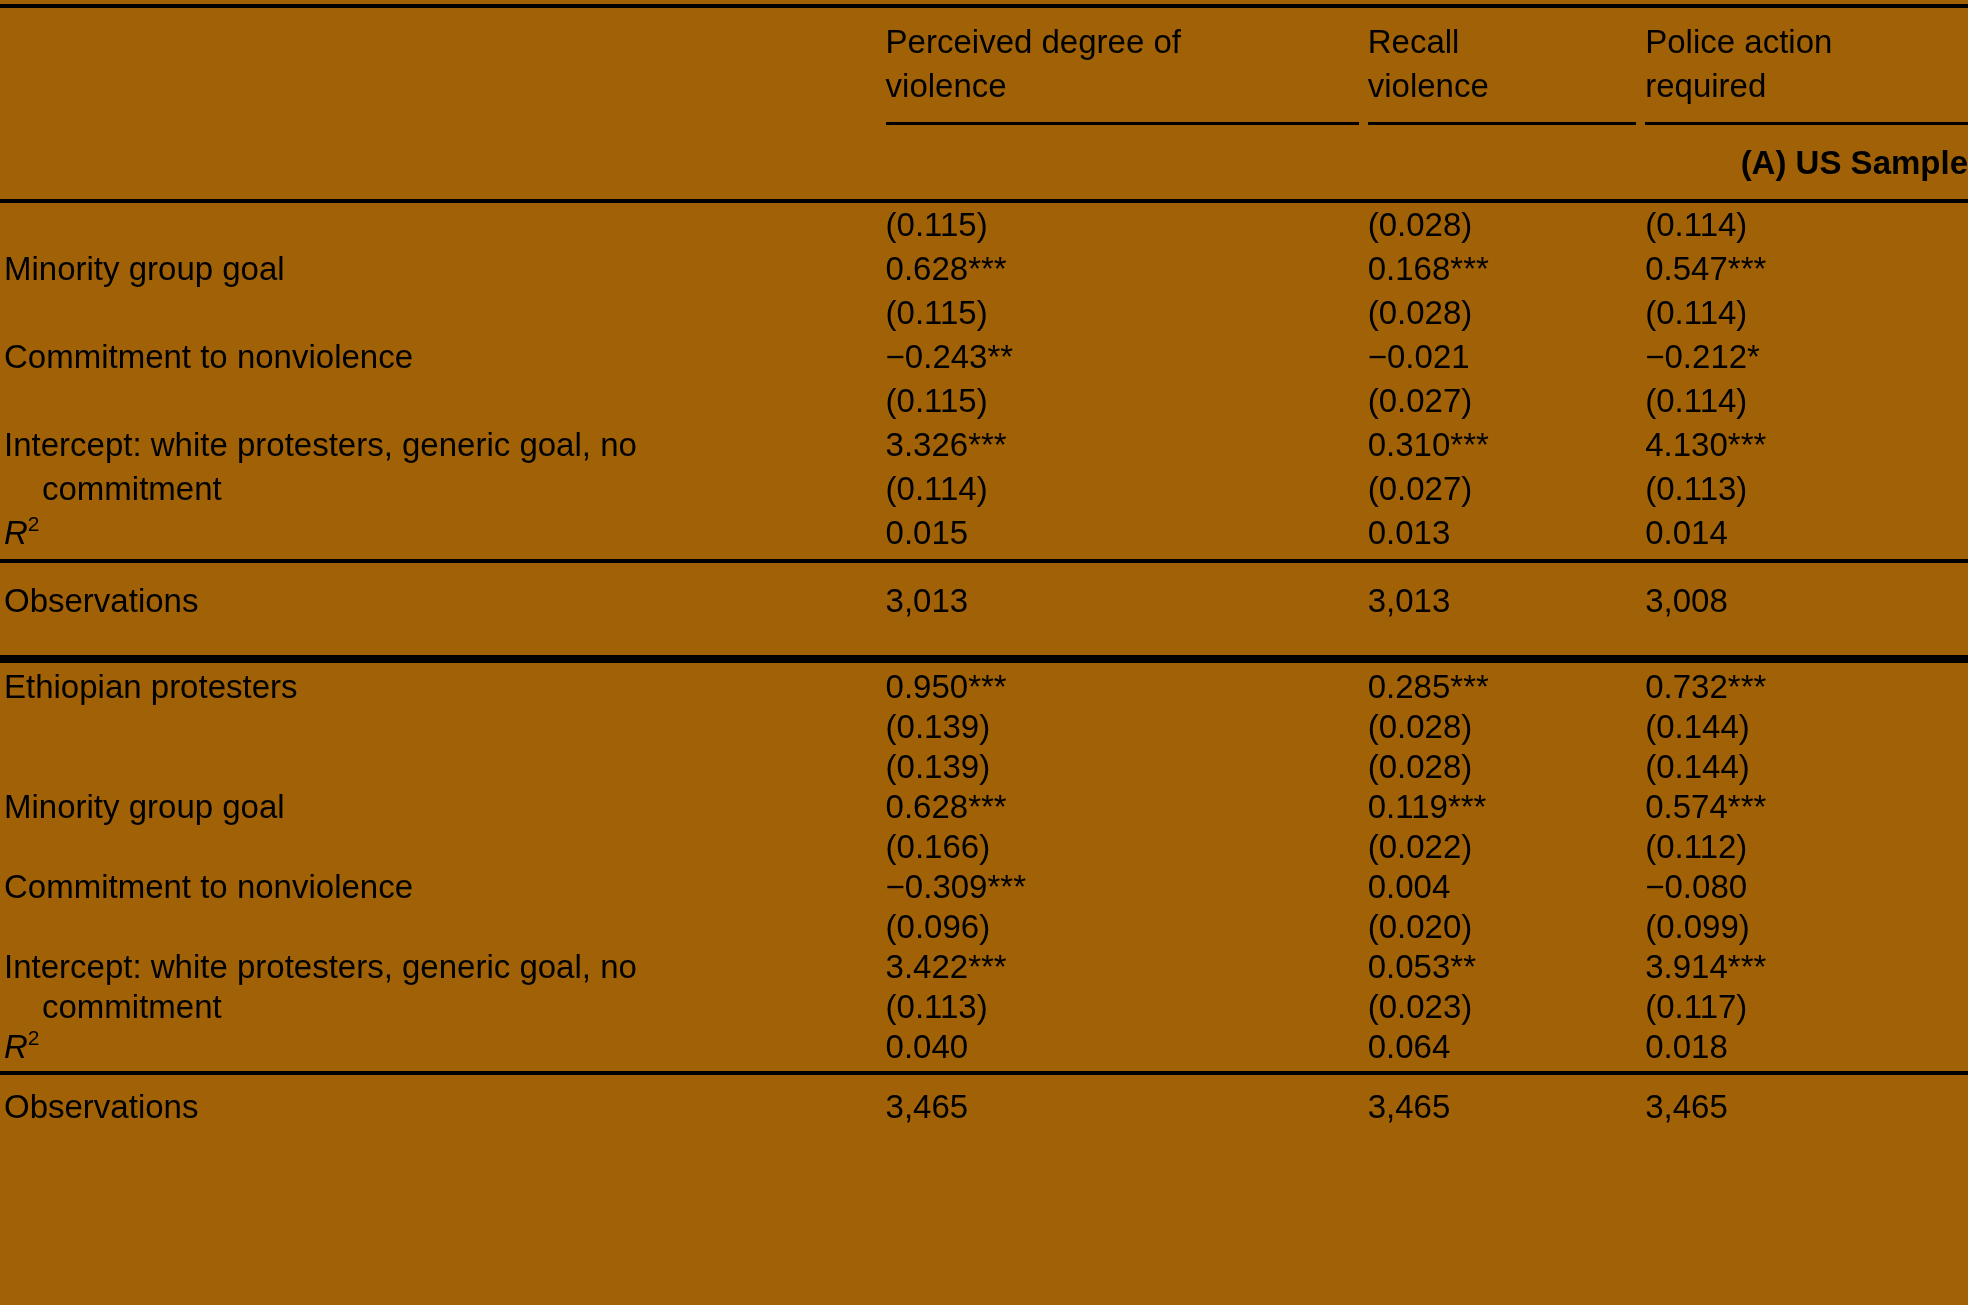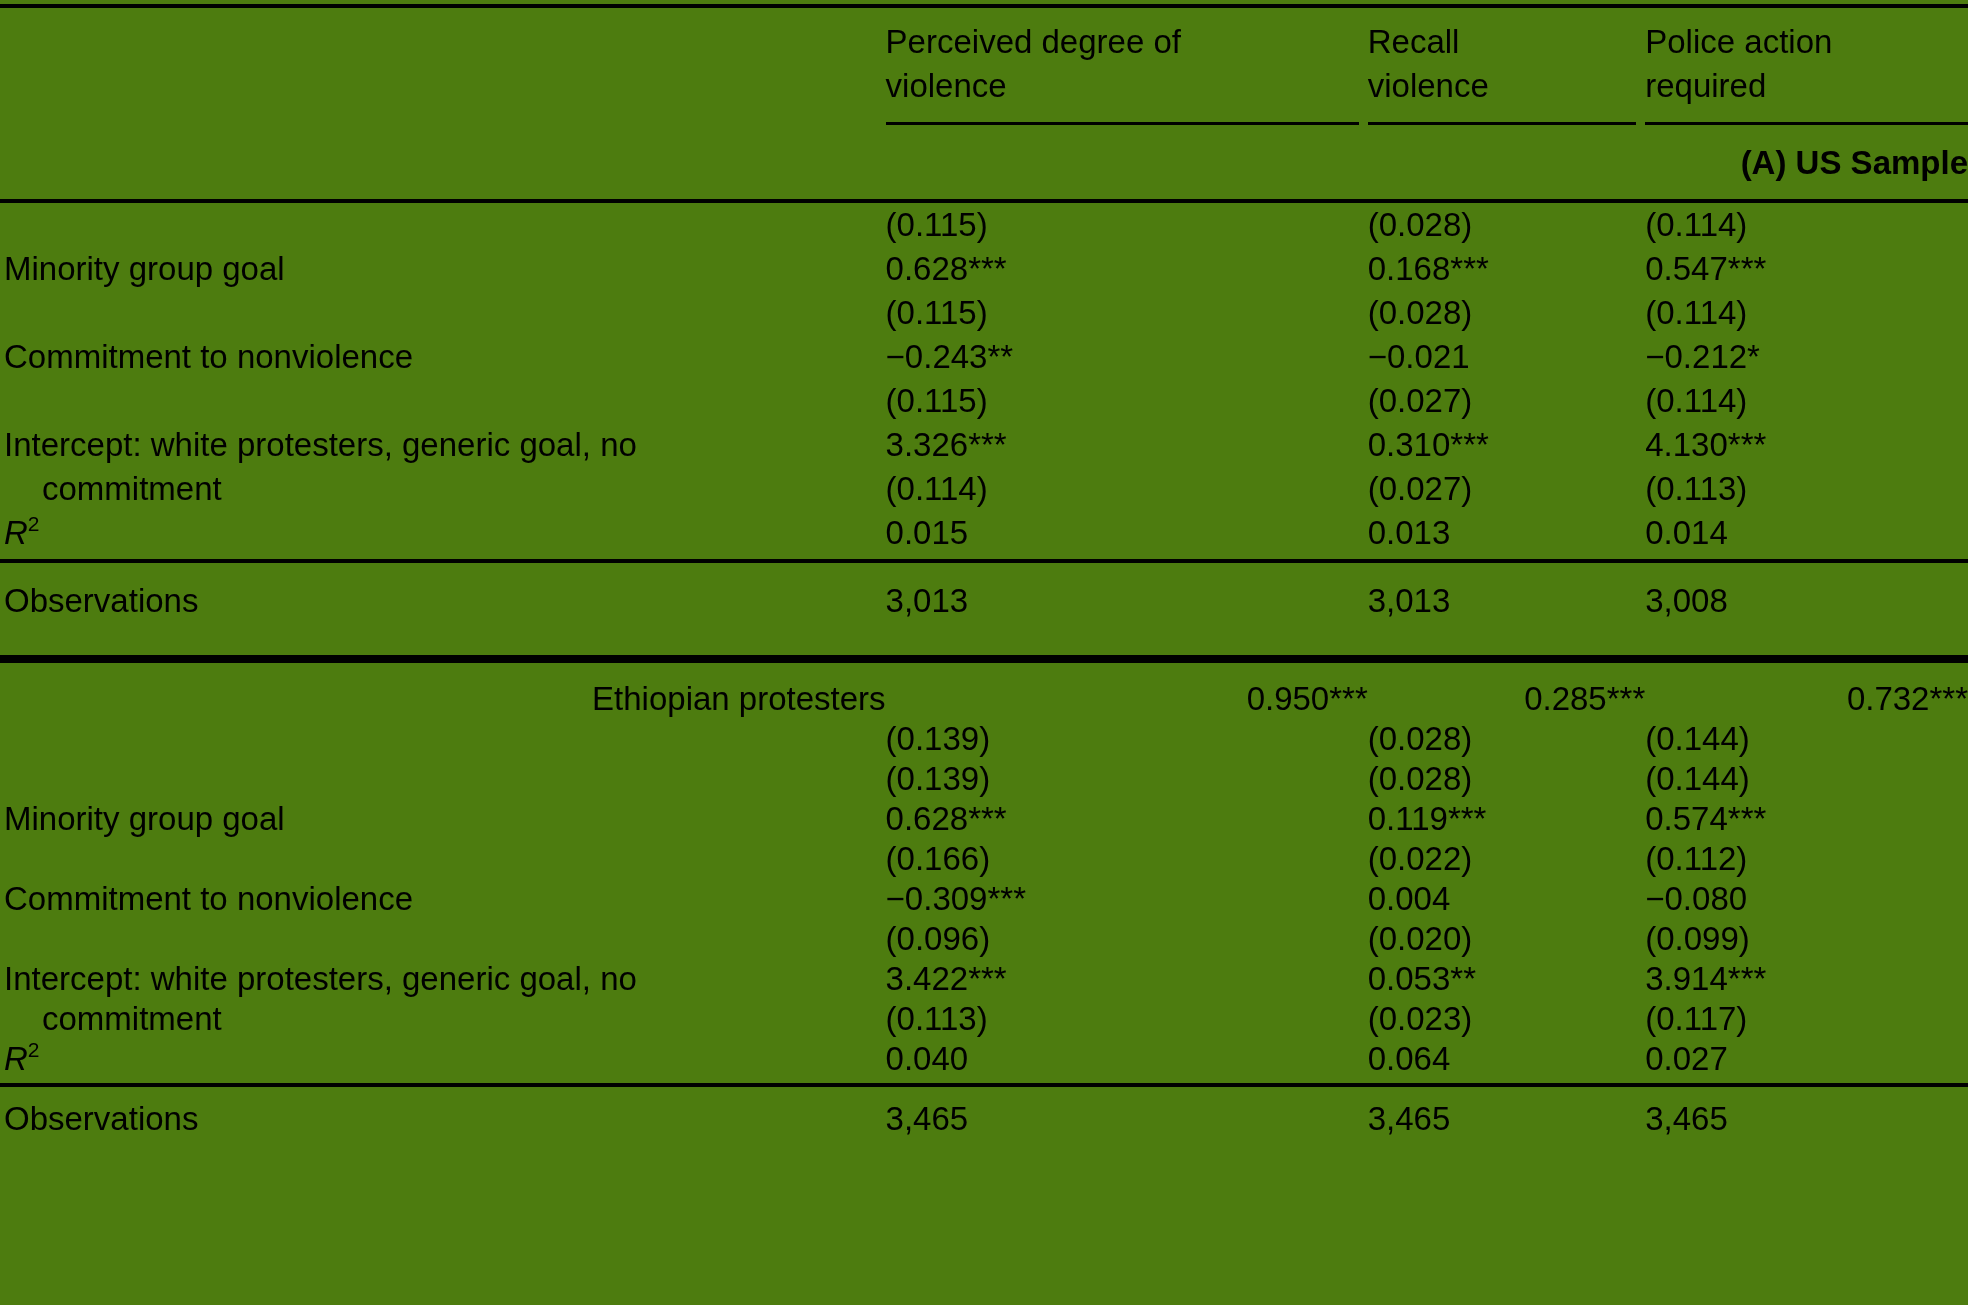--- a/index.html
+++ b/index.html
@@ -5,21 +5,21 @@
   html, body {
     margin: 0;
     padding: 0;
     background: #ffffff;
   }
   .page {
     width: 1968px;
     height: 1305px;
     box-sizing: border-box;
     padding-top: 4px;
-    background: #4d7c0f;
+    background: #a16207;
     color: #000000;
     font-family: "Liberation Sans", sans-serif;
     font-size: 33px;
     overflow: hidden;
   }
   table.regtable {
     width: 100%;
     border-collapse: collapse;
     table-layout: fixed;
   }
@@ -60,21 +60,21 @@
     font-weight: bold;
     line-height: 44px;
   }
   tr.ptitle-a td.title-cell { padding-top: 10px; padding-bottom: 14px; }
   tr.ptitle-b td.title-cell { padding-top: 28px; padding-bottom: 8px; }
 
   
   tr.pa td { line-height: 44px; }
   tr.pb td { line-height: 40px; }
   tr.first-a td { padding-top: 8px; }
-  tr.first-b td { padding-top: 16px; text-align: right; }
+  tr.first-b td { padding-top: 4px; }
   td.indent { padding-left: 42px; }
 
   
   .r2 em { font-style: italic; font-weight: normal; }
   .r2 sup {
     font-size: 21px;
     vertical-align: baseline;
     position: relative;
     top: -13px;
   }
@@ -267,21 +267,21 @@
     <td class="lbl indent">commitment</td>
     <td>(0.113)</td>
     <td>(0.023)</td>
     <td>(0.117)</td>
   </tr>
 
   <tr class="pb">
     <td class="lbl r2"><em>R</em><sup>2</sup></td>
     <td>0.040</td>
     <td>0.064</td>
-    <td>0.027</td>
+    <td>0.018</td>
   </tr>
 
   <tr class="rulerow">
           <td colspan="4">
             <div class="rule"></div>
           </td>
         </tr>
   <tr class="obs-b">
     <td class="lbl">Observations</td>
     <td>3,465</td>

